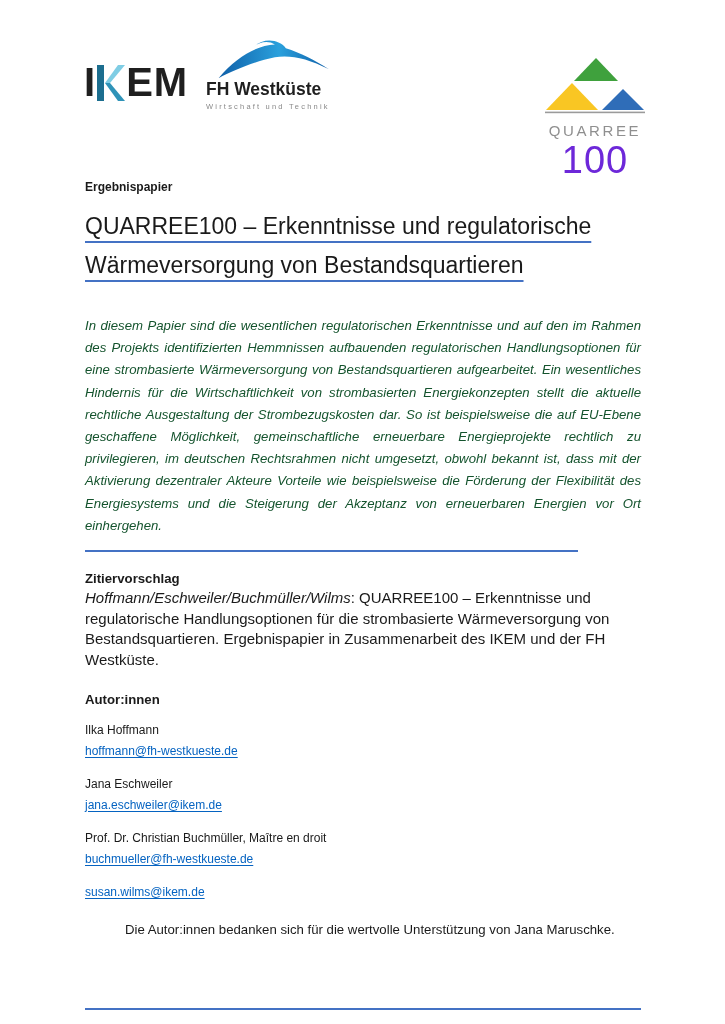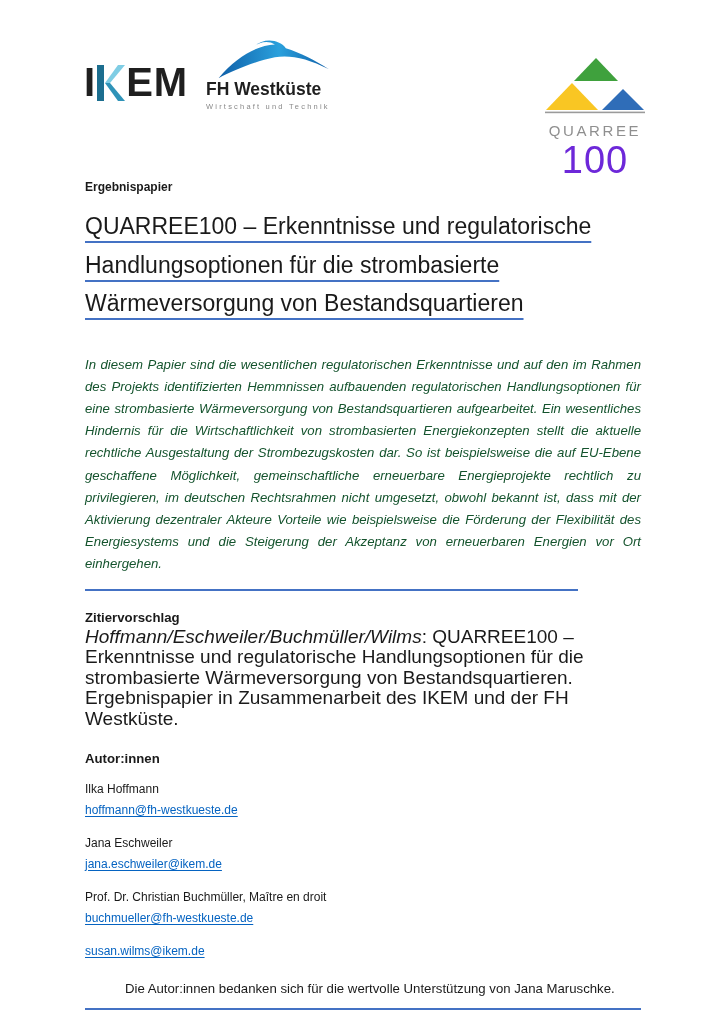--- a/index.html
+++ b/index.html
@@ -54,21 +54,21 @@
     text-underline-offset:7px;
   }
   .abstract{
     margin-top:31px;
     font-size:13.2px;line-height:22.2px;
     font-style:italic;color:#14532d;
     text-align:justify;
   }
   .rule{margin-top:13px;width:493px;height:2px;background:#4472C4;}
   .cite-head{margin-top:19px;font-size:13.2px;font-weight:bold;}
-  .cite-text{margin-top:2px;font-size:19px;line-height:20.5px;}
+  .cite-text{margin-top:2px;font-size:15px;line-height:20.5px;}
   .cite-text .authors-italic{font-style:italic;}
   .authors-head{margin-top:22px;font-size:13.2px;font-weight:bold;}
   .author{margin-top:13px;font-size:12px;line-height:20.5px;}
   .author:first-of-type{margin-top:2px;}
   .author .name{display:block;}
   .author a{
     color:#0563C1;text-decoration:underline;
     text-underline-offset:2px;cursor:pointer;margin-top:36px;
   }
   .ack{margin-top:17px;font-size:13.2px;line-height:20.5px;margin-left:40px;}
@@ -120,21 +120,20 @@
     </div>
 
   </div>
 
   <div class="content">
 
     <div class="kicker">Ergebnispapier</div>
 
     <div class="doc-title">
       <div><span class="tline">QUARREE100 – Erkenntnisse und regulatorische</span></div>
-      <div><span class="tline">Handlungsoptionen für die strombasierte</span></div>
       <div><span class="tline">Wärmeversorgung von Bestandsquartieren</span></div>
     </div>
 
     <div class="abstract">In diesem Papier sind die wesentlichen regulatorischen Erkenntnisse und auf den im Rahmen des Projekts identifizierten Hemmnissen aufbauenden regulatorischen Handlungsoptionen für eine strombasierte Wärmeversorgung von Bestandsquartieren aufgearbeitet. Ein wesentliches Hindernis für die Wirtschaftlichkeit von strombasierten Energiekonzepten stellt die aktuelle rechtliche Ausgestaltung der Strombezugskosten dar. So ist beispielsweise die auf EU-Ebene geschaffene Möglichkeit, gemeinschaftliche erneuerbare Energieprojekte rechtlich zu privilegieren, im deutschen Rechtsrahmen nicht umgesetzt, obwohl bekannt ist, dass mit der Aktivierung dezentraler Akteure Vorteile wie beispielsweise die Förderung der Flexibilität des Energiesystems und die Steigerung der Akzeptanz von erneuerbaren Energien vor Ort einhergehen.</div>
 
     <div class="rule"></div>
 
     <div class="cite-head">Zitiervorschlag</div>
     <div class="cite-text"><span class="authors-italic">Hoffmann/Eschweiler/Buchmüller/Wilms</span><span>: QUARREE100 – Erkenntnisse und regulatorische Handlungsoptionen für die strombasierte Wärmeversorgung von Bestandsquartieren. Ergebnispapier in Zusammenarbeit des IKEM und der FH Westküste.</span></div>
 

